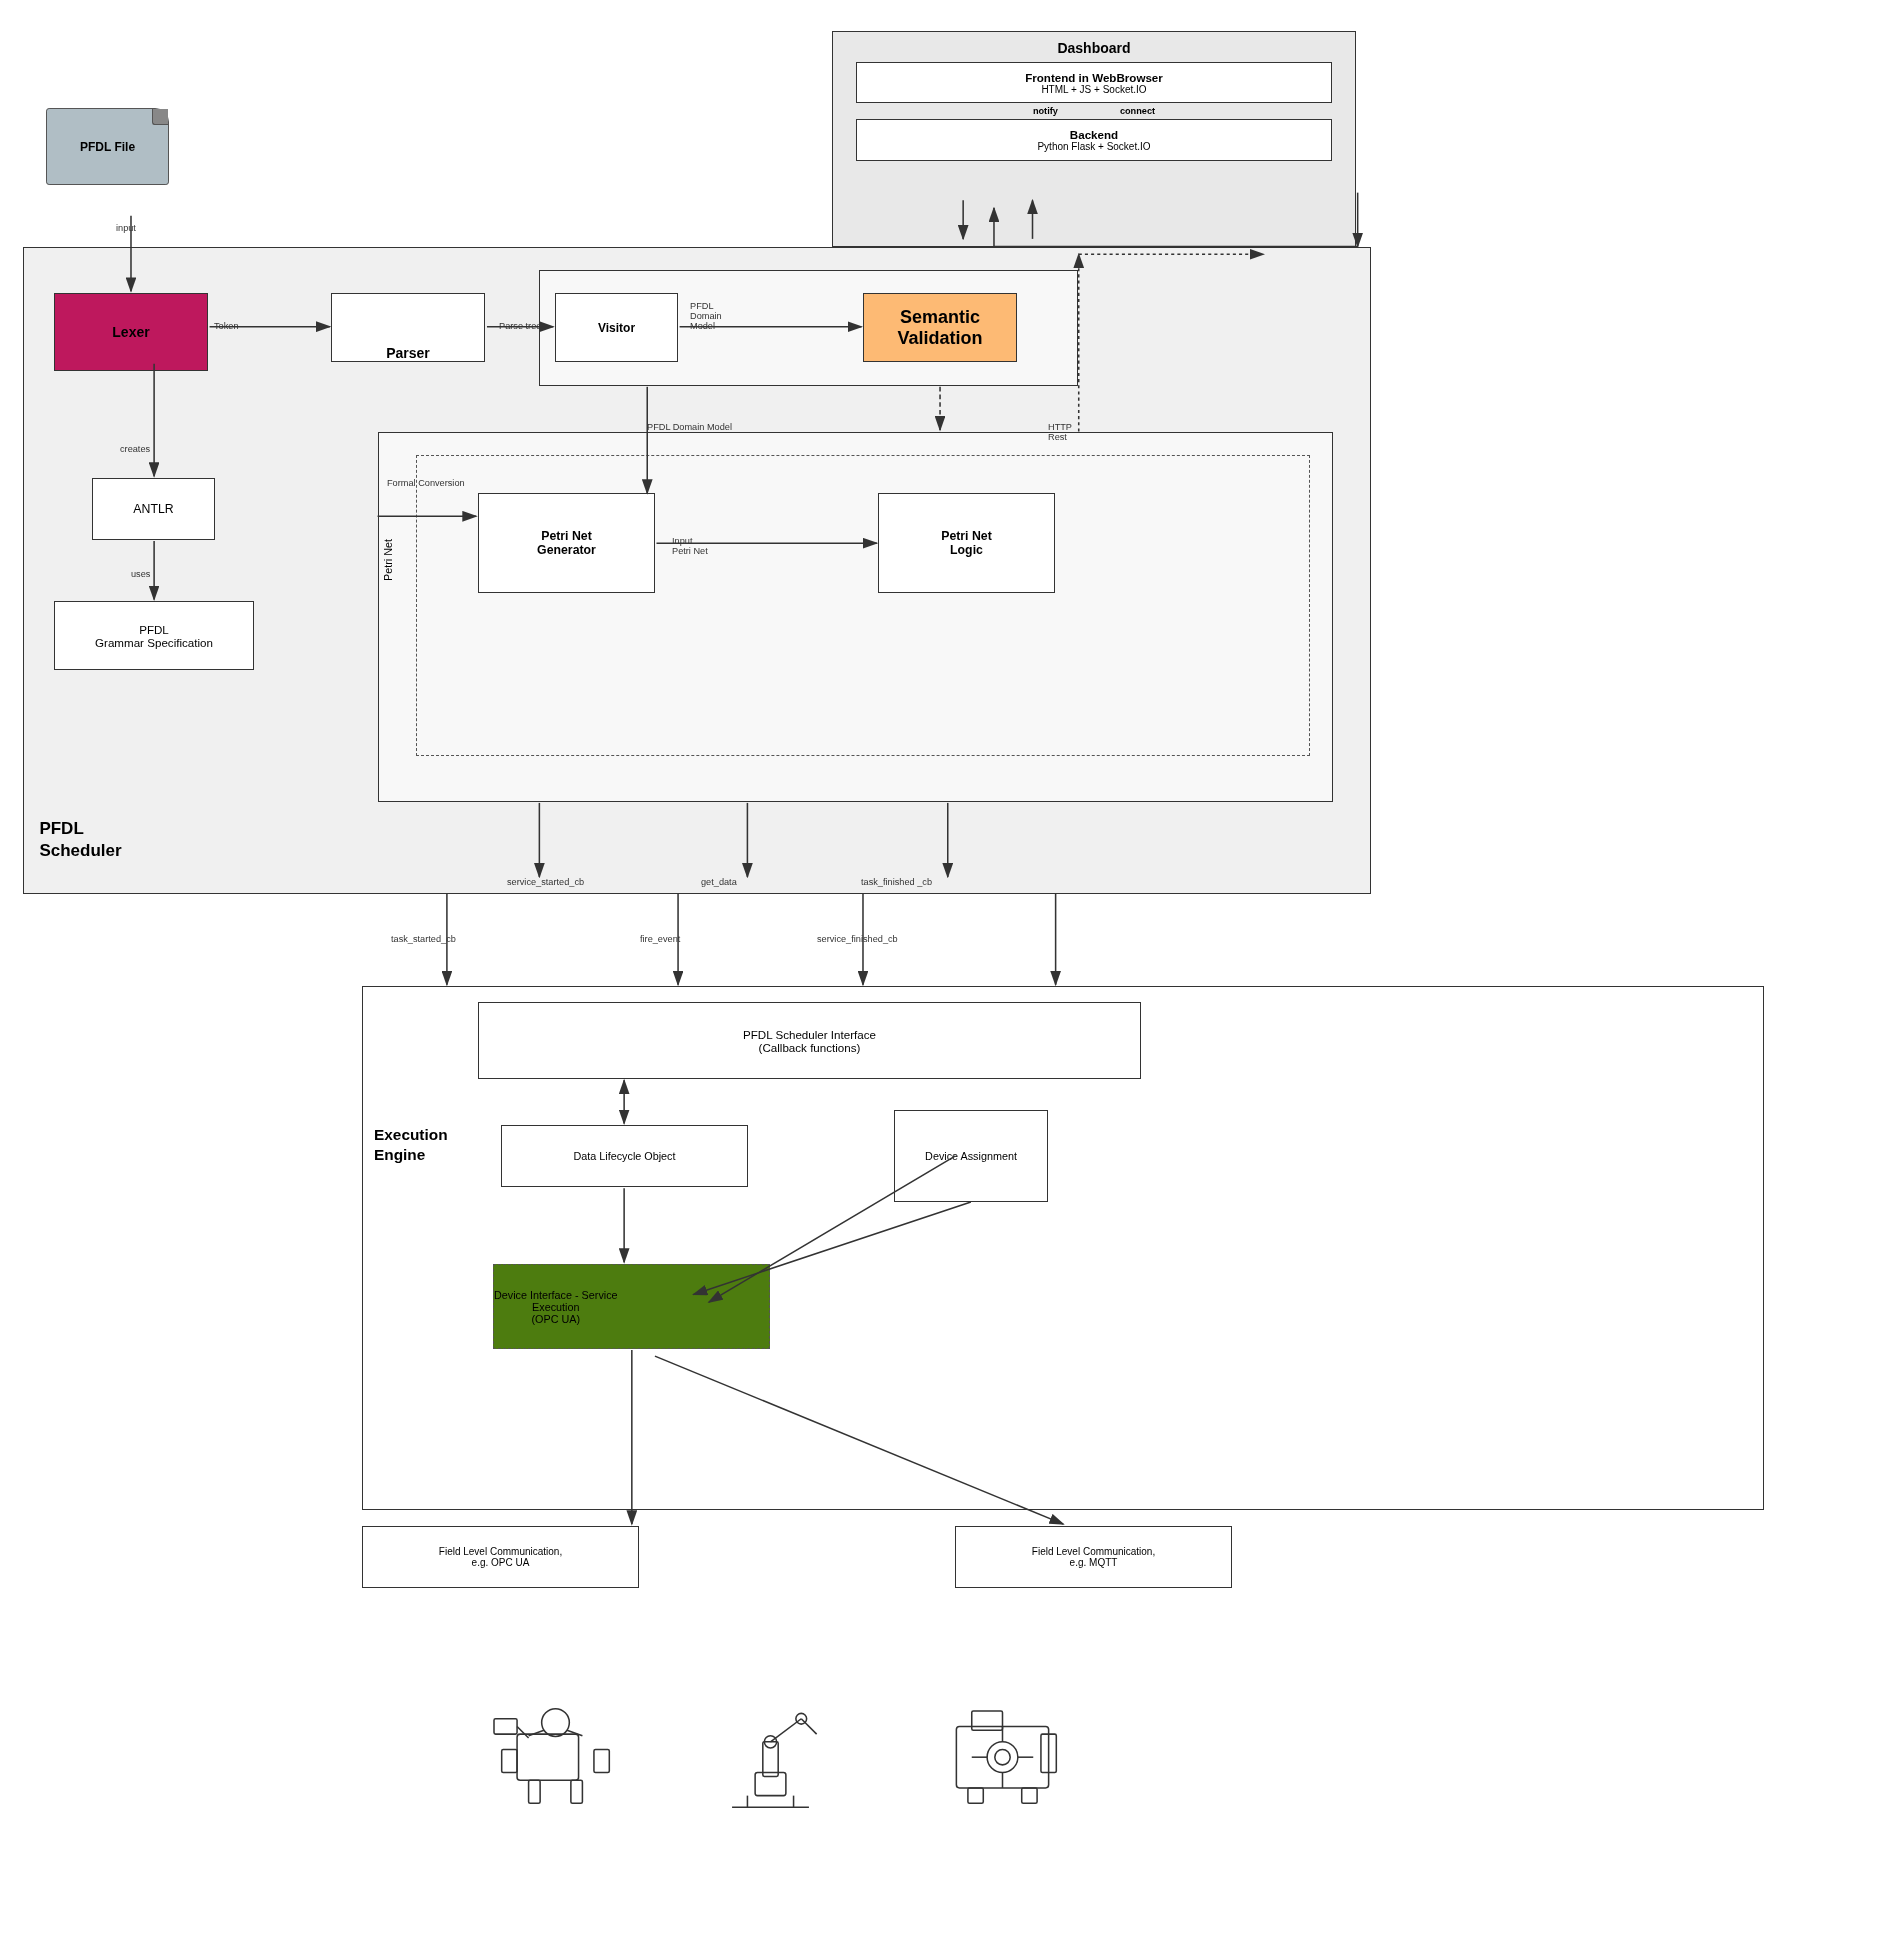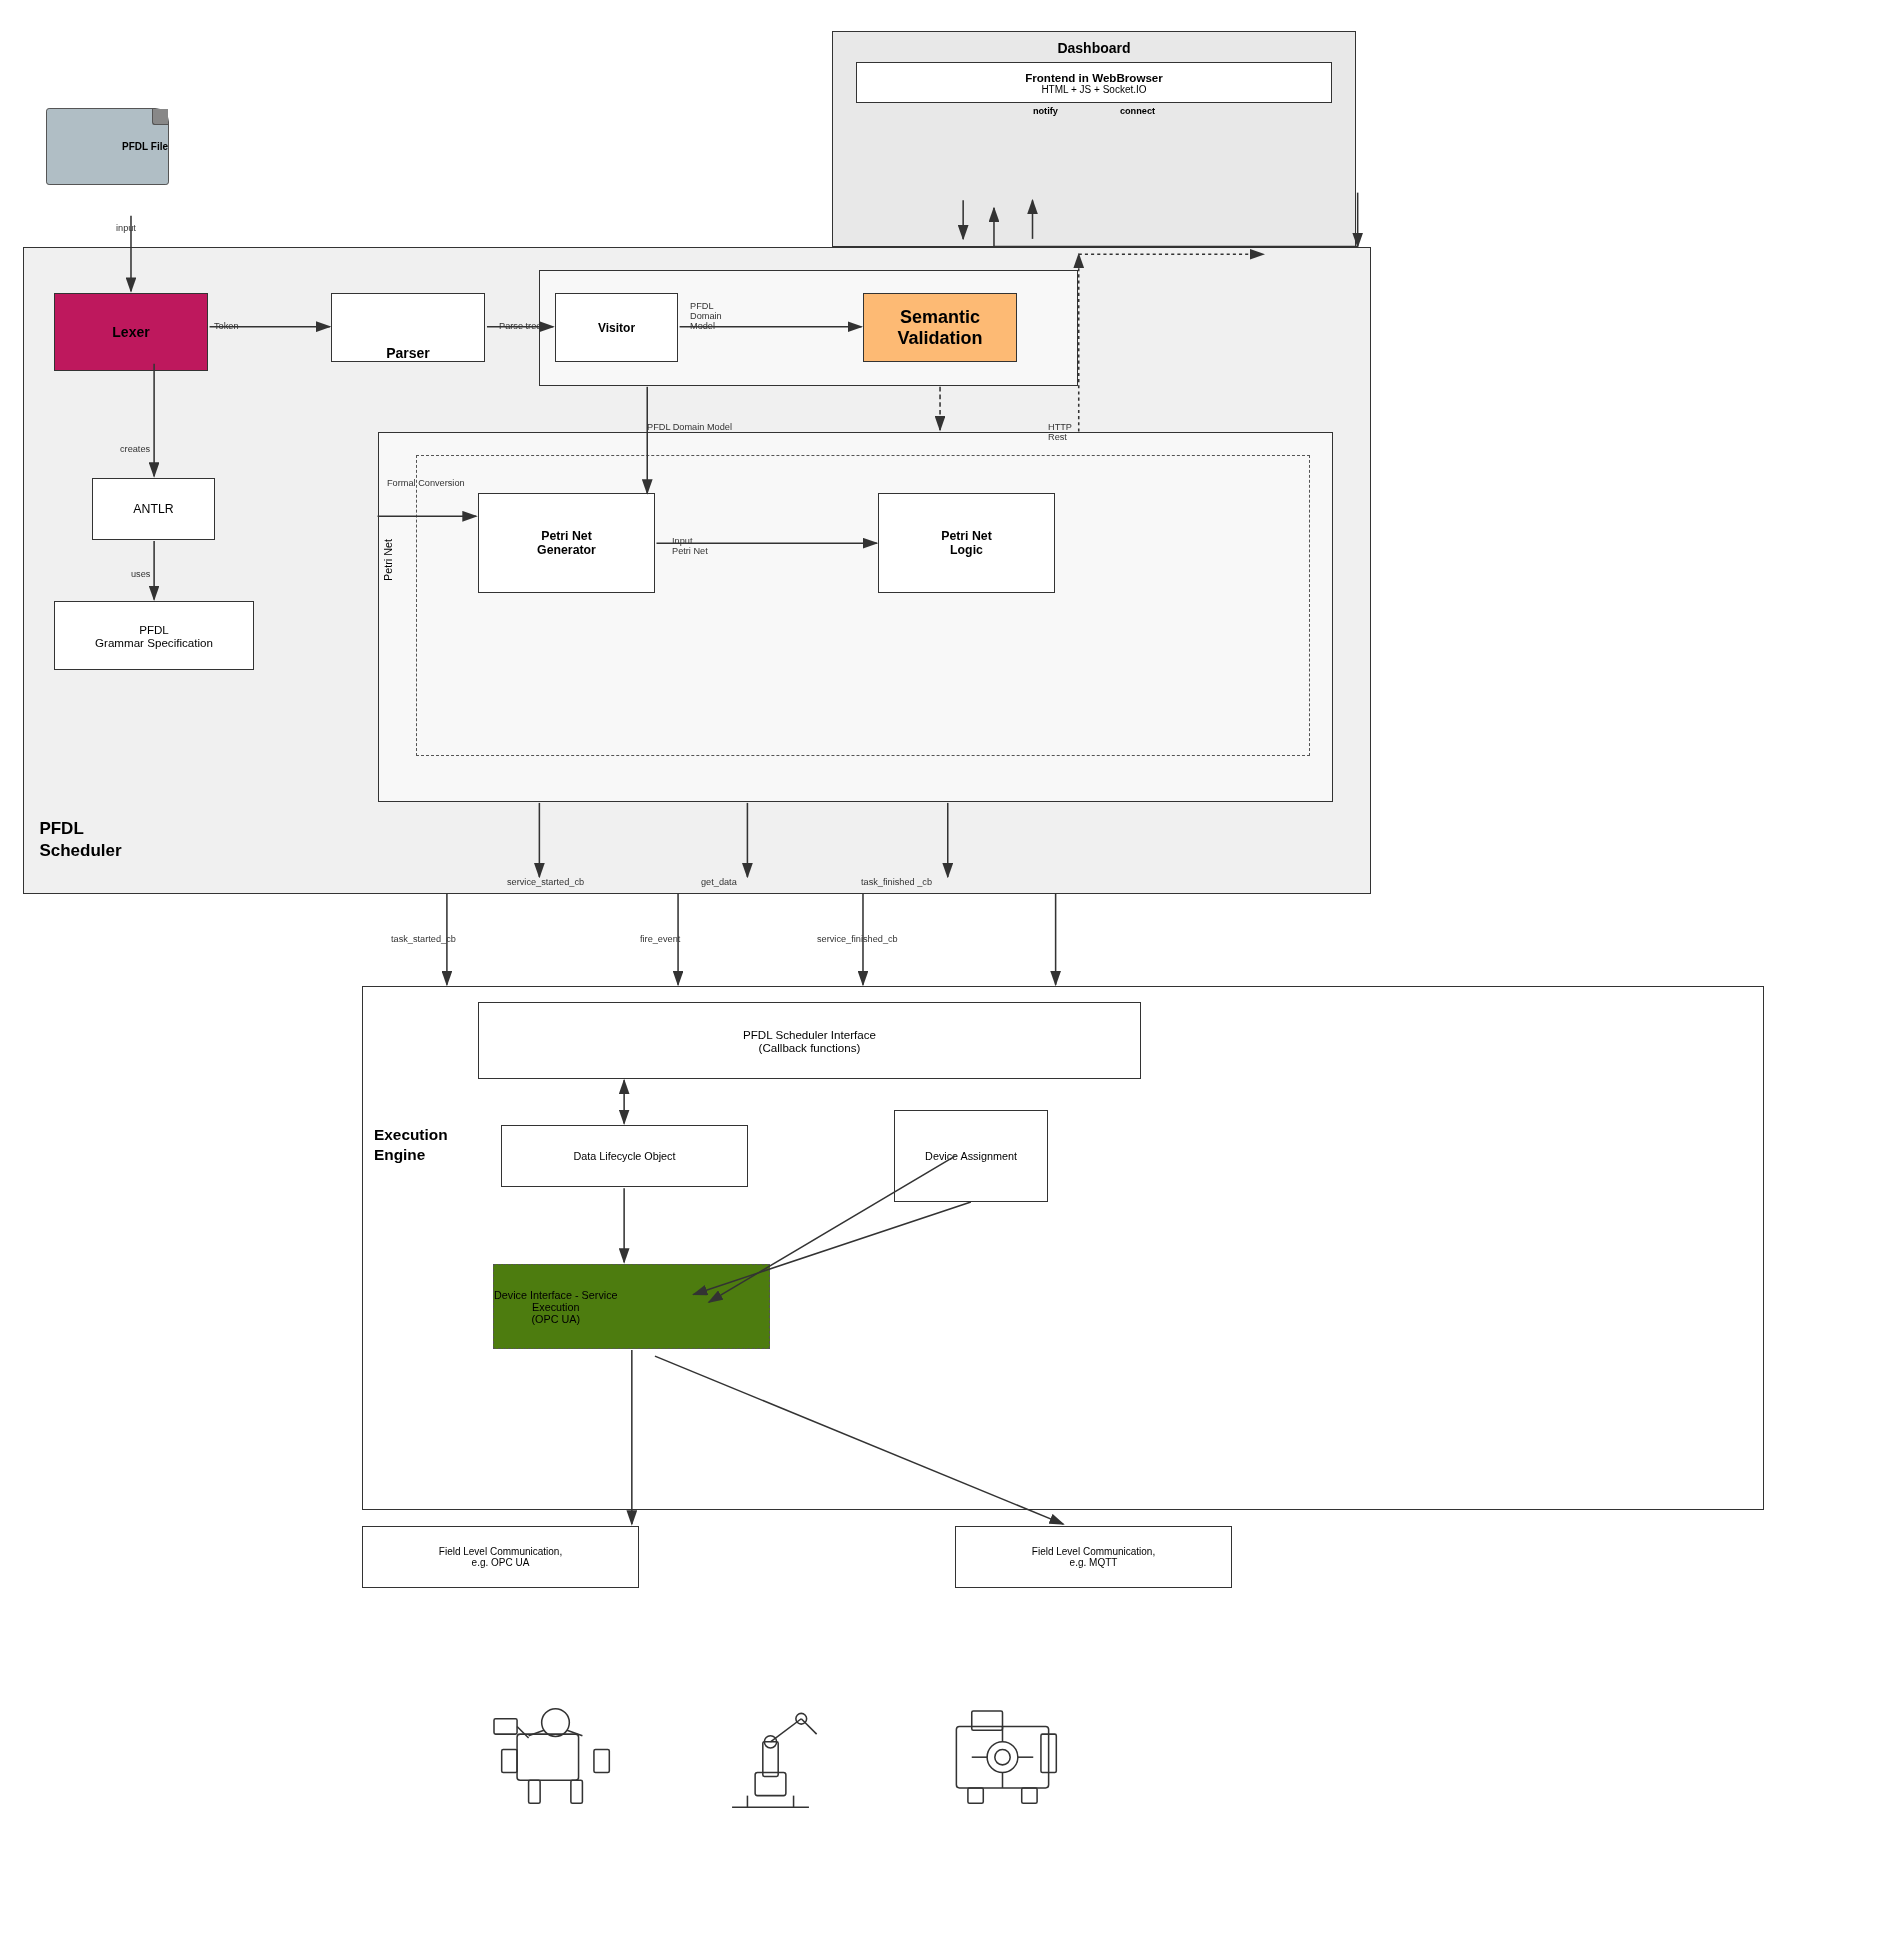--- a/index.html
+++ b/index.html
@@ -85,22 +85,22 @@
       height: 92px;
     }
     .pfdl-file-shape {
       width: 123px;
       height: 77px;
       background: #b0bec5;
       border: 1.5px solid #555;
       border-radius: 3.1px 14px 3.1px 3.1px;
       display: flex;
       align-items: center;
-      justify-content: flex-end;
-      font-size: 10px;
+      justify-content: center;
+      font-size: 12px;
       font-weight: bold;
       position: relative;
     }
     .pfdl-file-shape::before {
       content: '';
       position: absolute;
       top: 0; right: 0;
       width: 15.4px; height: 15.4px;
       background: #888;
       border-left: 1.5px solid #555;
@@ -437,20 +437,24 @@
 
   <div class="dashboard-box">
     <div class="dashboard-title">Dashboard</div>
     <div class="frontend-box">
       <div class="box-title">Frontend in WebBrowser</div>
       <div class="box-sub">HTML + JS + Socket.IO</div>
     </div>
     <div class="notify-connect-row">
       <span>notify</span>
       <span>connect</span>
+    </div>
+    <div class="backend-box">
+      <div class="box-title">Backend</div>
+      <div class="box-sub">Python Flask + Socket.IO</div>
     </div>
   </div>
 
   <div class="pfdl-file">
     <div class="pfdl-file-shape">
       <span>PFDL File</span>
     </div>
   </div>
 
   <div class="scheduler-box">

